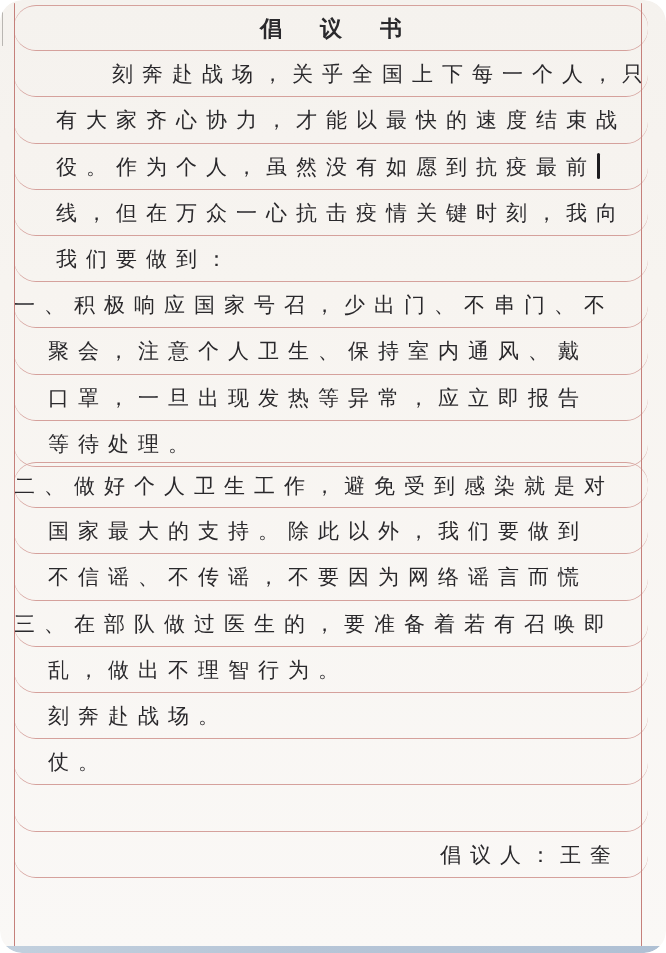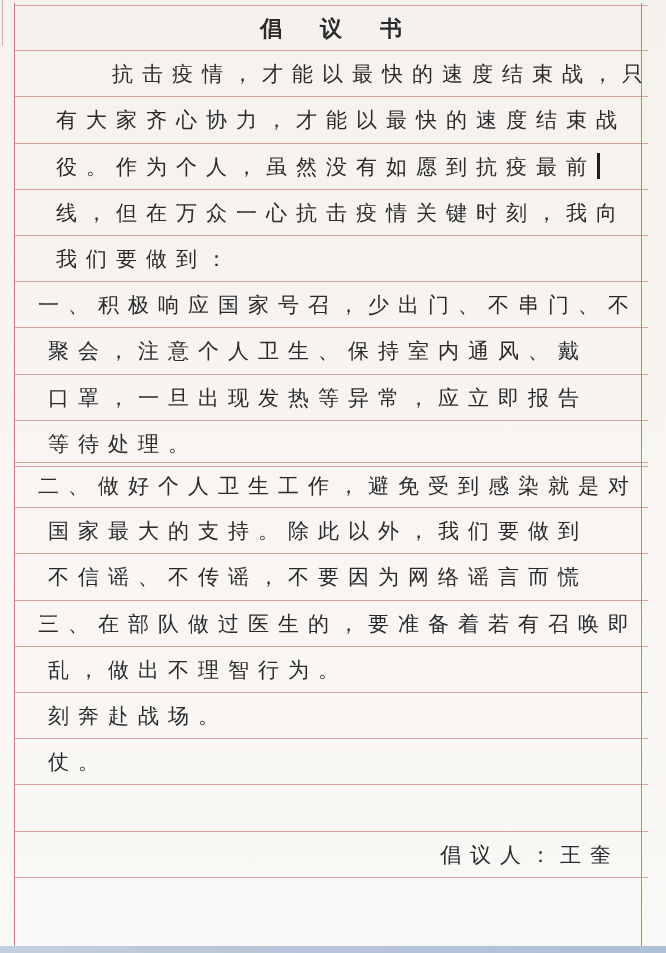--- a/index.html
+++ b/index.html
@@ -3,21 +3,21 @@
 <meta charset="utf-8">
 <style>
   :root{
     --paper:#f7f4f0;
     --grid-line:#d5a19c;
     --grid-border:#c5807b;
     --ink:#2a292c;
     --photo-edge:#b6c5d7;
     --edge-gray:#b9b6b2;
   }
-  *{margin:0;padding:0;box-sizing:border-box;}
+  *{margin:0;padding:0;box-sizing:border-box;border-radius:22px;}
   body{background:#ffffff;font-family:"Liberation Sans",sans-serif;}
   .page{
     position:relative;
     width:666px;height:953px;
     background:linear-gradient(180deg,#f5f2ee 0%,var(--paper) 30%,#faf8f6 100%);
     overflow:hidden;
     color:var(--ink);
   }
   .section{position:absolute;left:0;right:0;}
   .section-a{top:5px;}
@@ -37,21 +37,21 @@
   .section .row:first-child{border-top:1px solid var(--grid-line);}
   .title-row{
     text-align:center;
     font-size:22px;
     font-weight:bold;
     letter-spacing:38px;
     padding-left:38px;
   }
   .indent-para{padding-left:98px;}   
   .indent-a{padding-left:42px;}      
-  .indent-m{padding-left:24px;}      
+  .indent-m{padding-left:0;}      
   .indent-c{padding-left:34px;}      
   .sig-row{text-align:right;padding-right:28px;}
   .caret{
     display:inline-block;
     width:3px;height:26px;
     background:#1c1b1e;
     vertical-align:-5px;
     margin-left:1px;
   }
   .vline{
@@ -74,21 +74,21 @@
 
 <div class="page">
 
   <div class="edge-tick"></div>
 
   <div class="section section-a">
     <div class="row title-row">
       <span>倡议书</span>
     </div>
     <div class="row indent-para">
-      <span>抗击疫情，才能以最快的速度结束战，只</span>
+      <span>刻奔赴战场，关乎全国上下每一个人，只</span>
     </div>
     <div class="row indent-a">
       <span>有大家齐心协力，才能以最快的速度结束战</span>
     </div>
     <div class="row indent-a">
       <span>役。作为个人，虽然没有如愿到抗疫最前</span><span class="caret"></span>
     </div>
     <div class="row indent-a">
       <span>线，但在万众一心抗击疫情关键时刻，我向</span>
     </div>

